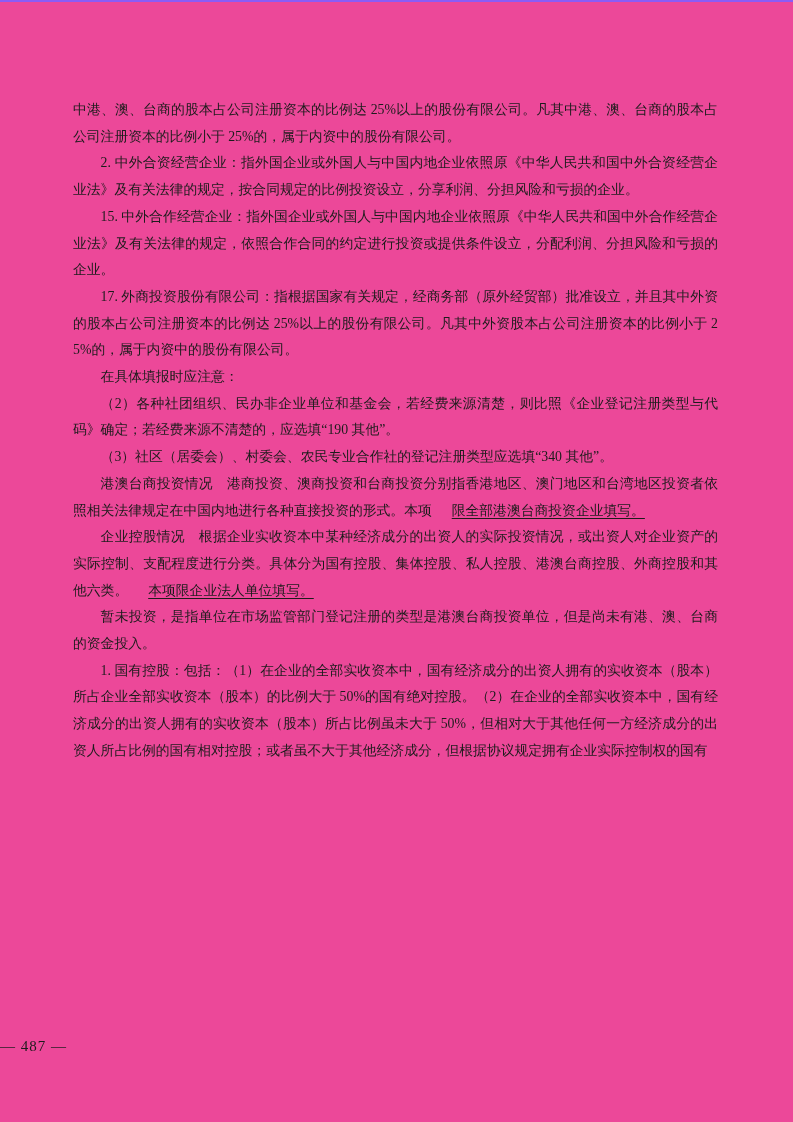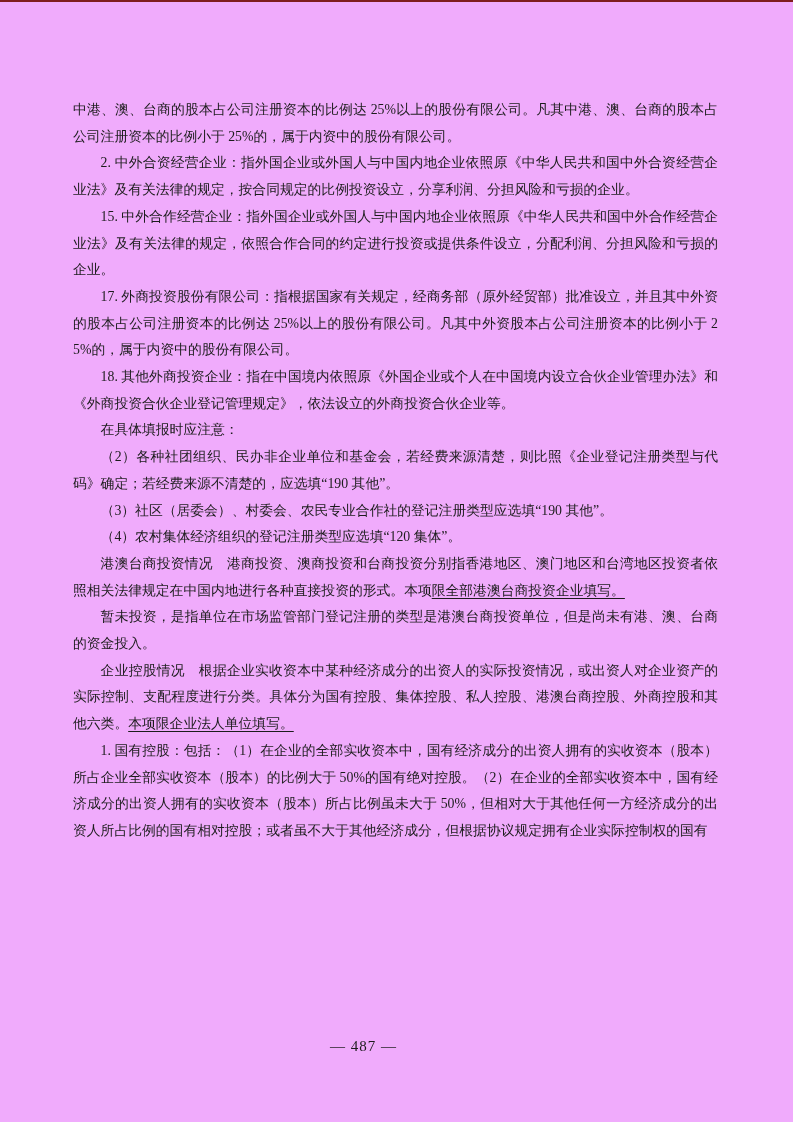--- a/index.html
+++ b/index.html
@@ -4,25 +4,25 @@
 <style>
   html, body {
     margin: 0;
     padding: 0;
     background: #ffffff;
   }
   .page {
     position: relative;
     width: 793px;
     height: 1122px;
-    background: #f0abfc;
+    background: #ec4899;
     overflow: hidden;
     font-family: "Liberation Serif", "DejaVu Serif", serif;
     color: #1c1c1c;
-    border-top: 2px solid #7f1d1d;
+    border-top: 2px solid #8b5cf6;
     box-sizing: border-box;
   }
   .content {
     position: absolute;
     left: 73px;
     top: 95px;
     width: 645px;
   }
   .content p {
     margin: 0;
@@ -35,49 +35,48 @@
   }
   .content p.indent {
     text-indent: 2em;
   }
   .seg-bold {
     font-weight: normal;
   }
   .seg-underline {
     text-decoration: underline;
     text-underline-offset: 3px;
+    margin-left: 20px;
   }
   .footer {
     position: absolute;
     left: 0;
     top: 1036px;
     width: 100%;
-    text-align: center;
+    text-align: left;
     padding-right: 66px;
     box-sizing: border-box;
     font-size: 15px;
     letter-spacing: 1px;
     color: #1c1c1c;
   }
 </style>
 </head>
 <body>
 
 <div class="page">
   <div class="content">
       <p class=""><span>中港、澳、台商的股本占公司注册资本的比例达 25%以上的股份有限公司。凡其中港、澳、台商的股本占公司注册资本的比例小于 25%的，属于内资中的股份有限公司。</span></p>
       <p class="indent"><span>2. 中外合资经营企业：指外国企业或外国人与中国内地企业依照原《中华人民共和国中外合资经营企业法》及有关法律的规定，按合同规定的比例投资设立，分享利润、分担风险和亏损的企业。</span></p>
       <p class="indent"><span>15. 中外合作经营企业：指外国企业或外国人与中国内地企业依照原《中华人民共和国中外合作经营企业法》及有关法律的规定，依照合作合同的约定进行投资或提供条件设立，分配利润、分担风险和亏损的企业。</span></p>
       <p class="indent"><span>17. 外商投资股份有限公司：指根据国家有关规定，经商务部（原外经贸部）批准设立，并且其中外资的股本占公司注册资本的比例达 25%以上的股份有限公司。凡其中外资股本占公司注册资本的比例小于 25%的，属于内资中的股份有限公司。</span></p>
-      <p class="indent"><span>18. 其他外商投资企业：指在中国境内依照原《外国企业或个人在中国境内设立合伙企业管理办法》和《外商投资合伙企业登记管理规定》，依法设立的外商投资合伙企业等。</span></p>
       <p class="indent"><span>在具体填报时应注意：</span></p>
       <p class="indent"><span>（2）各种社团组织、民办非企业单位和基金会，若经费来源清楚，则比照《企业登记注册类型与代码》确定；若经费来源不清楚的，应选填“190 其他”。</span></p>
-      <p class="indent"><span>（3）社区（居委会）、村委会、农民专业合作社的登记注册类型应选填“190 其他”。</span></p>
-      <p class="indent"><span>（4）农村集体经济组织的登记注册类型应选填“120 集体”。</span></p>
+      <p class="indent"><span>（3）社区（居委会）、村委会、农民专业合作社的登记注册类型应选填“340 其他”。</span></p>
       <p class="indent"><span class="seg-bold">港澳台商投资情况</span><span>　港商投资、澳商投资和台商投资分别指香港地区、澳门地区和台湾地区投资者依照相关法律规定在中国内地进行各种直接投资的形式。本项</span><span class="seg-underline">限全部港澳台商投资企业填写。</span></p>
+      <p class="indent"><span class="seg-bold">企业控股情况</span><span>　根据企业实收资本中某种经济成分的出资人的实际投资情况，或出资人对企业资产的实际控制、支配程度进行分类。具体分为国有控股、集体控股、私人控股、港澳台商控股、外商控股和其他六类。</span><span class="seg-underline">本项限企业法人单位填写。</span></p>
       <p class="indent"><span>暂未投资，是指单位在市场监管部门登记注册的类型是港澳台商投资单位，但是尚未有港、澳、台商的资金投入。</span></p>
-      <p class="indent"><span class="seg-bold">企业控股情况</span><span>　根据企业实收资本中某种经济成分的出资人的实际投资情况，或出资人对企业资产的实际控制、支配程度进行分类。具体分为国有控股、集体控股、私人控股、港澳台商控股、外商控股和其他六类。</span><span class="seg-underline">本项限企业法人单位填写。</span></p>
       <p class="indent"><span>1. 国有控股：包括：（1）在企业的全部实收资本中，国有经济成分的出资人拥有的实收资本（股本）所占企业全部实收资本（股本）的比例大于 50%的国有绝对控股。（2）在企业的全部实收资本中，国有经济成分的出资人拥有的实收资本（股本）所占比例虽未大于 50%，但相对大于其他任何一方经济成分的出资人所占比例的国有相对控股；或者虽不大于其他经济成分，但根据协议规定拥有企业实际控制权的国有</span></p>
     </div>
   <div class="footer">
     <span>— 487 —</span>
   </div>
 </div>
 
 </body></html>

